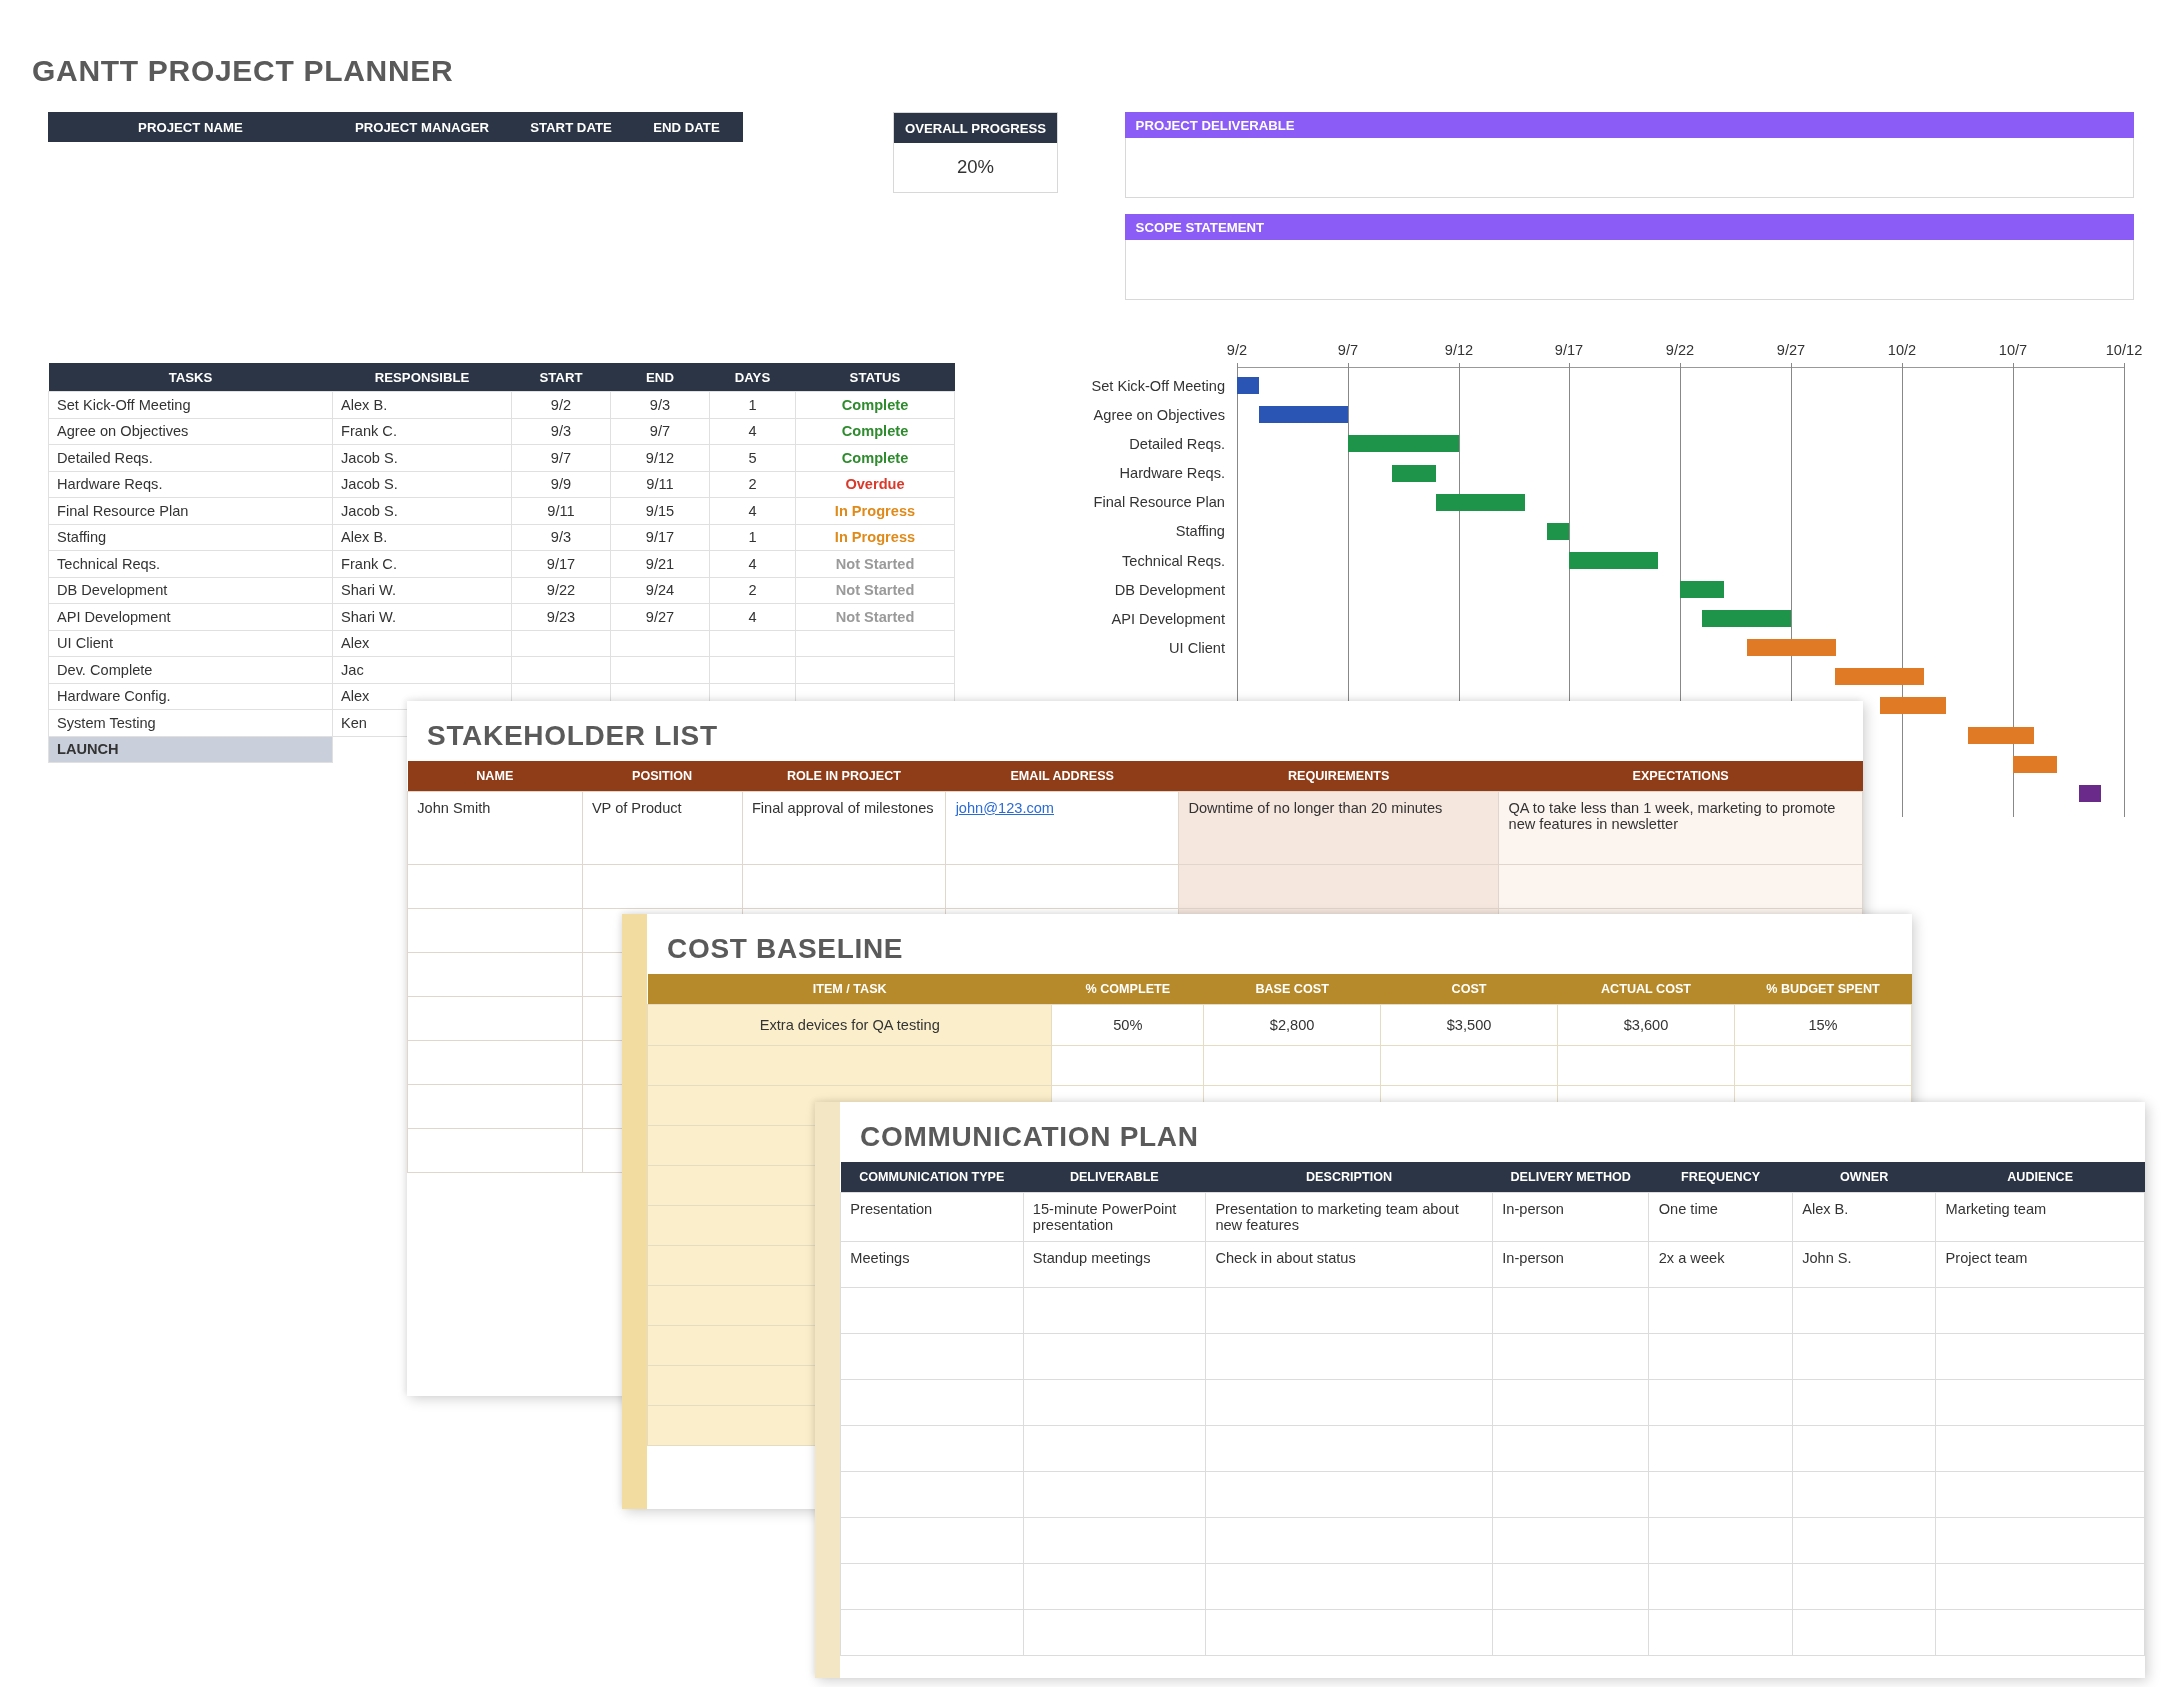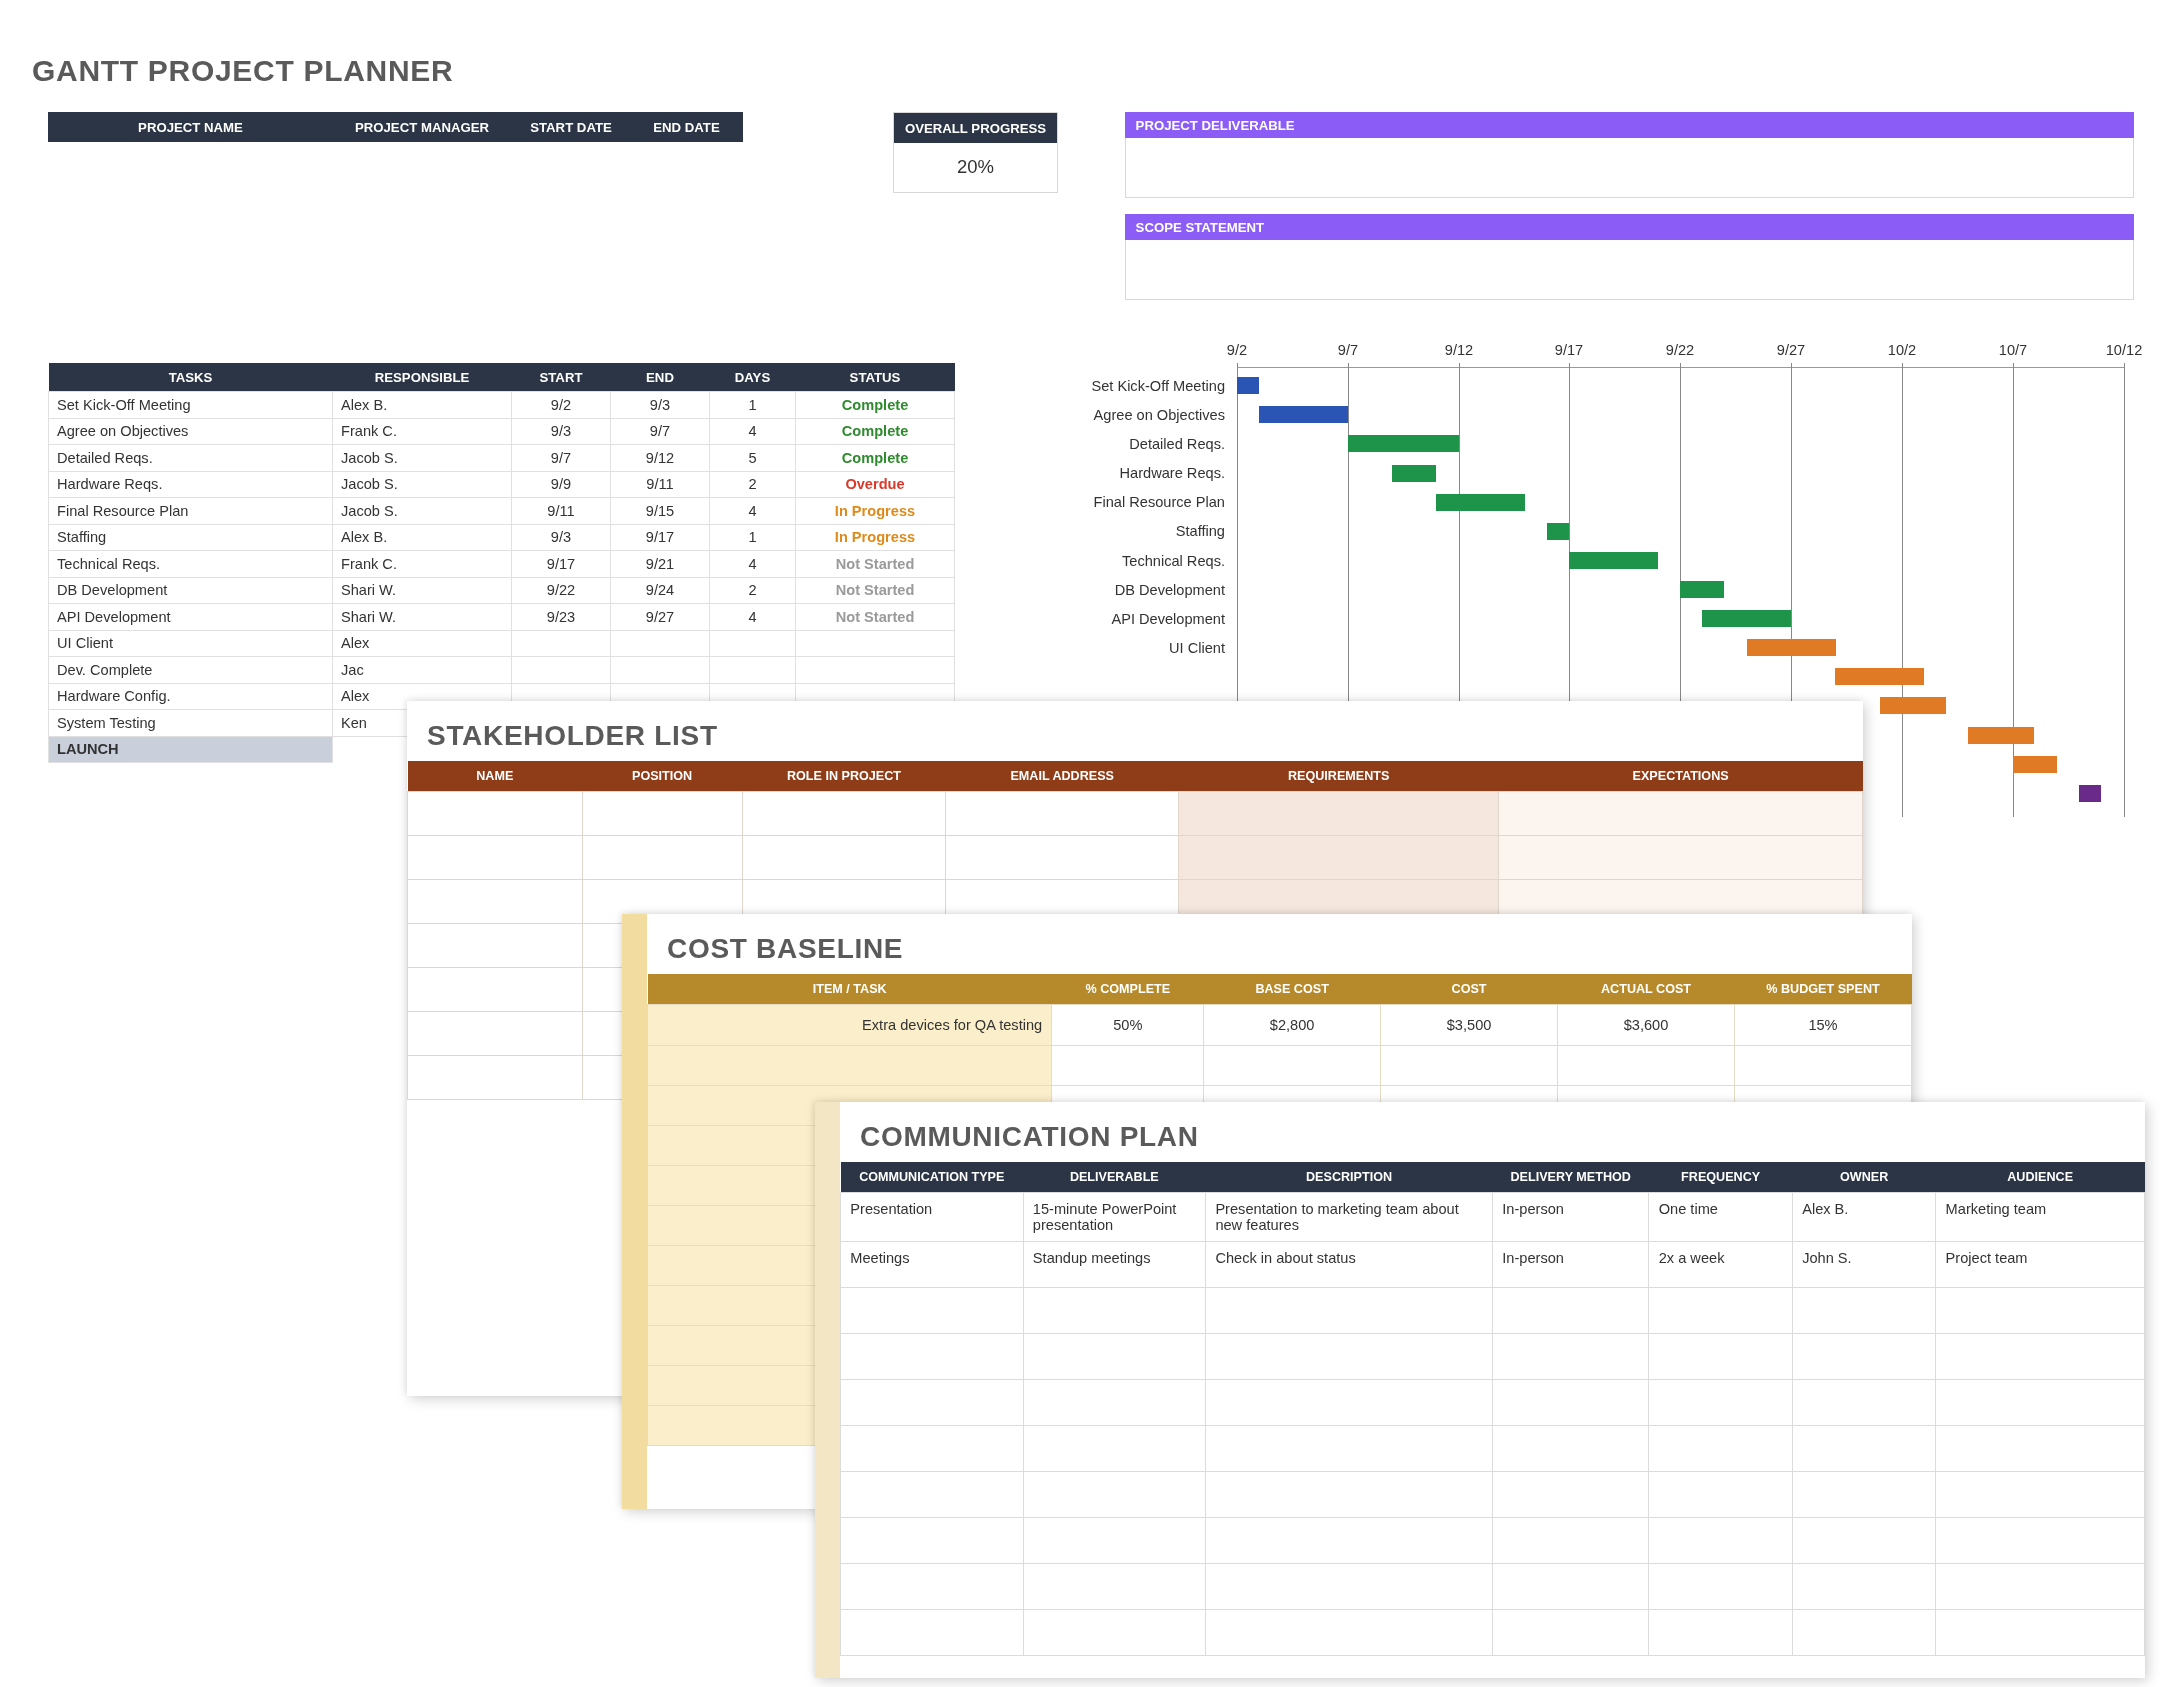--- a/index.html
+++ b/index.html
@@ -108,21 +108,21 @@
   .sh-table th { background:#8f3d18; color:#fff; font-size:12.6px; padding:8px 6.6px; text-align:center; font-weight:700;}
   .sh-table td { border:0.7px solid #e0d6cc; padding:8px 9.3px; vertical-align:top; height:73px;}
   .sh-blank td { height: 44px; }
   .sh-req { background:#f5e6de; }
   .sh-exp { background:#fbf4ef; }
   .sh-link { color:#2a6bd6; text-decoration:underline; }
 
   .cost-stripe { position:absolute; left:0; top:0; bottom:0; width:25px; background:#f3dca0; }
   .cost-table th { background:#b68a2b; color:#fff; font-size:12.6px; padding:8px 6.6px; text-align:center; font-weight:700;}
   .cost-table td { border:0.7px solid #e5dcc3; padding:9.3px 9.3px; text-align:center; height:41px;}
-  .cost-table td.first { text-align:right; background:#fbeeca; }
+  .cost-table td.first { text-align:center; background:#fbeeca; }
   .cost-blank td.first { background:#fbeeca; }
   .cost-blank td { height:40px; }
 
   .comm-table th { background:#2b3545; color:#fff; font-size:12.6px; padding:8px 6.6px; text-align:center; font-weight:700;}
   .comm-table td { border:0.7px solid #dcdcdc; padding:8px 9.3px; height:46px; vertical-align:top;}
   .comm-stripe { position:absolute; left:0; top:0; bottom:0; width:25px; background:#f2e6c5; }
 </style>
 </head>
 <body>
 
@@ -343,20 +343,28 @@
         <tr>
       <th>NAME</th>
       <th>POSITION</th>
       <th>ROLE IN PROJECT</th>
       <th>EMAIL ADDRESS</th>
       <th>REQUIREMENTS</th>
       <th>EXPECTATIONS</th>
     </tr>
       </thead>
     <tbody id="sh-body">
+        <tr>
+          <td>John Smith</td>
+          <td>VP of Product</td>
+          <td>Final approval of milestones</td>
+          <td><a class="sh-link" href="#">john@123.com</a></td>
+          <td class="sh-req">Downtime of no longer than 20 minutes</td>
+          <td class="sh-exp">QA to take less than 1 week, marketing to promote new features in newsletter</td>
+        </tr>
         <tr class="sh-blank">
           <td></td>
           <td></td>
           <td></td>
           <td></td>
           <td class="sh-req"></td>
           <td class="sh-exp"></td>
         </tr>
         <tr class="sh-blank">
           <td></td>

